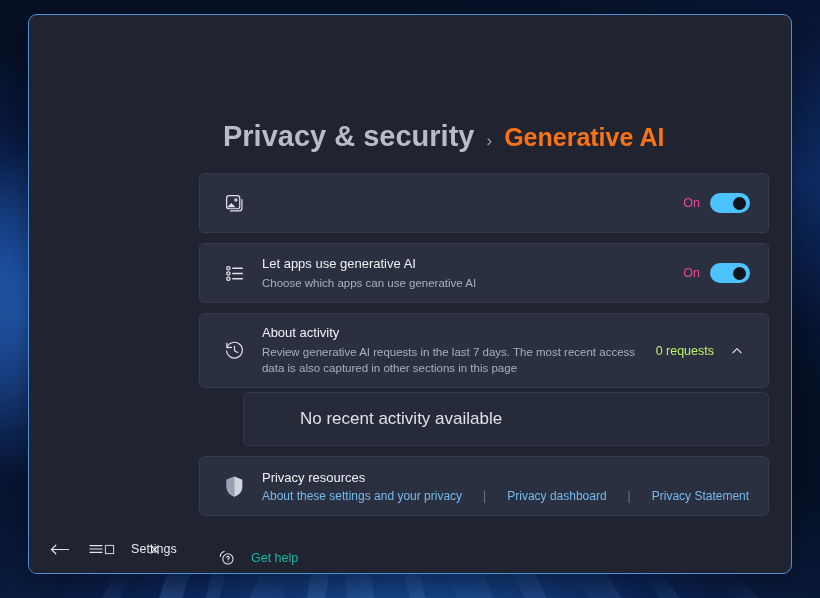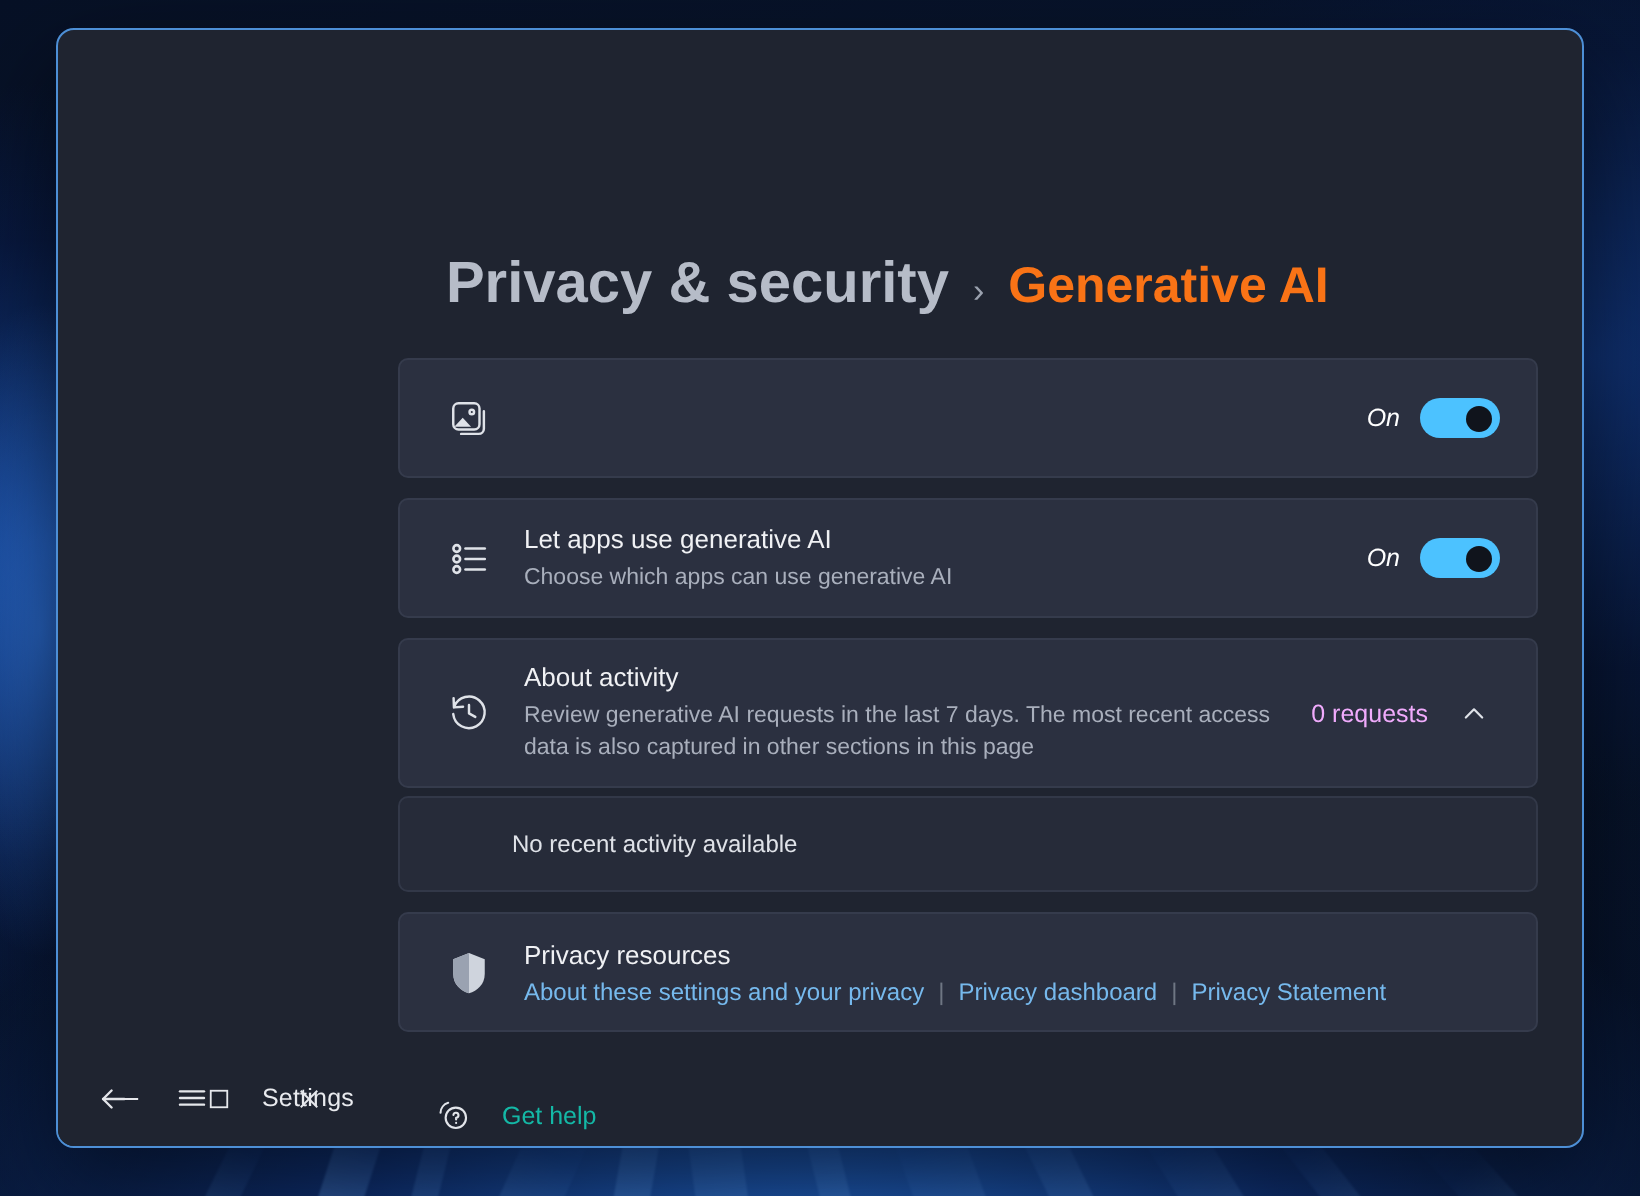--- a/index.html
+++ b/index.html
@@ -175,22 +175,21 @@
     display: flex;
     align-items: center;
     gap: 10px;
     flex: 0 0 auto;
     padding-left: 12px;
   }
 
   
   .toggle-label {
     font-size: 12.5px;
-    color: #ffffff;
-    font-style: italic;
+    color: #ec4899;
   }
   .toggle {
     width: 40px;
     height: 20px;
     border-radius: 10px;
     background: #4cc2ff;
     position: relative;
     cursor: pointer;
     flex: 0 0 40px;
   }
@@ -198,48 +197,49 @@
     position: absolute;
     width: 13px; height: 13px;
     border-radius: 50%;
     background: #10141c;
     top: 3.5px;
     right: 4px;
   }
 
   .req-count {
     font-size: 12.5px;
-    color: #f0abfc;
+    color: #bef264;
     white-space: nowrap;
   }
   .chev {
     width: 26px; height: 26px;
     display: flex; align-items: center; justify-content: center;
     cursor: pointer;
     color: #dfe2e8;
     border-radius: 4px;
   }
 
   
   .subcard {
     background: #262b39;
     border: 1px solid #323848;
     border-radius: 5px;
     margin-bottom: 10px;
     padding: 16px 18px 16px 56px;
-    font-size: 12px;
+    font-size: 17px;
     color: #dfe2e8;
+    margin-left: 44px;
   }
 
   
   .links {
     display: flex;
     align-items: center;
     flex-wrap: wrap;
-    gap: 7px;
+    gap: 21px;
     margin-top: 3px;
   }
   .link {
     font-size: 12px;
     color: #76b9ed;
     cursor: pointer;
     text-decoration: none;
   }
   .pipe { color: #6f7683; font-size: 12px; }
 

